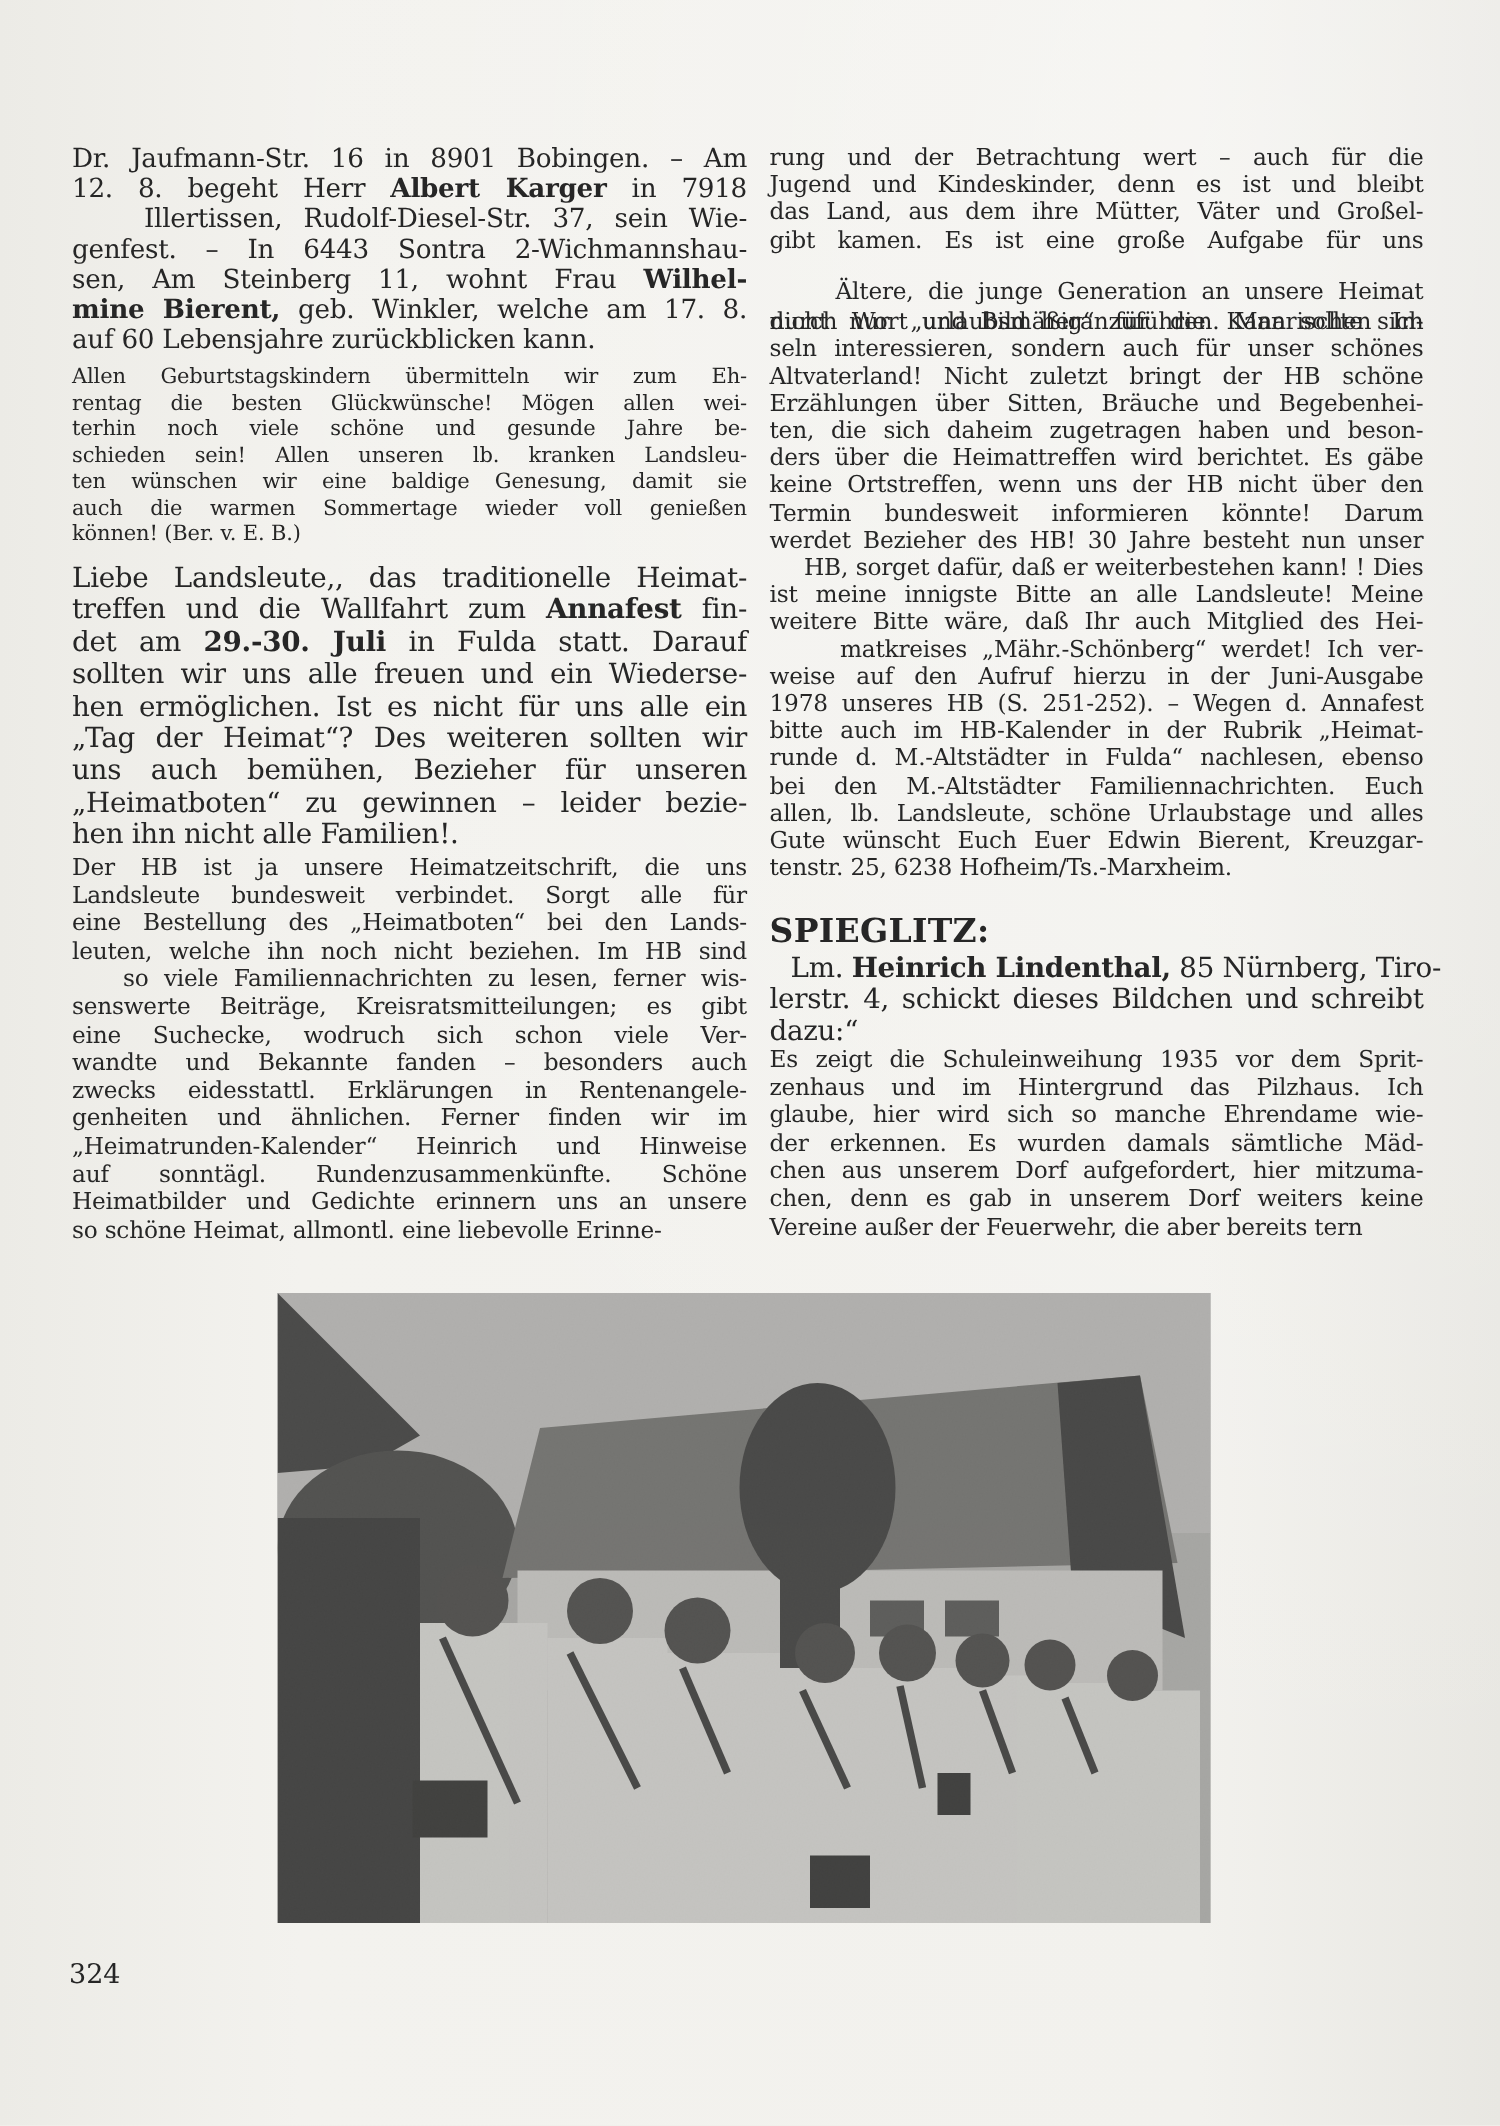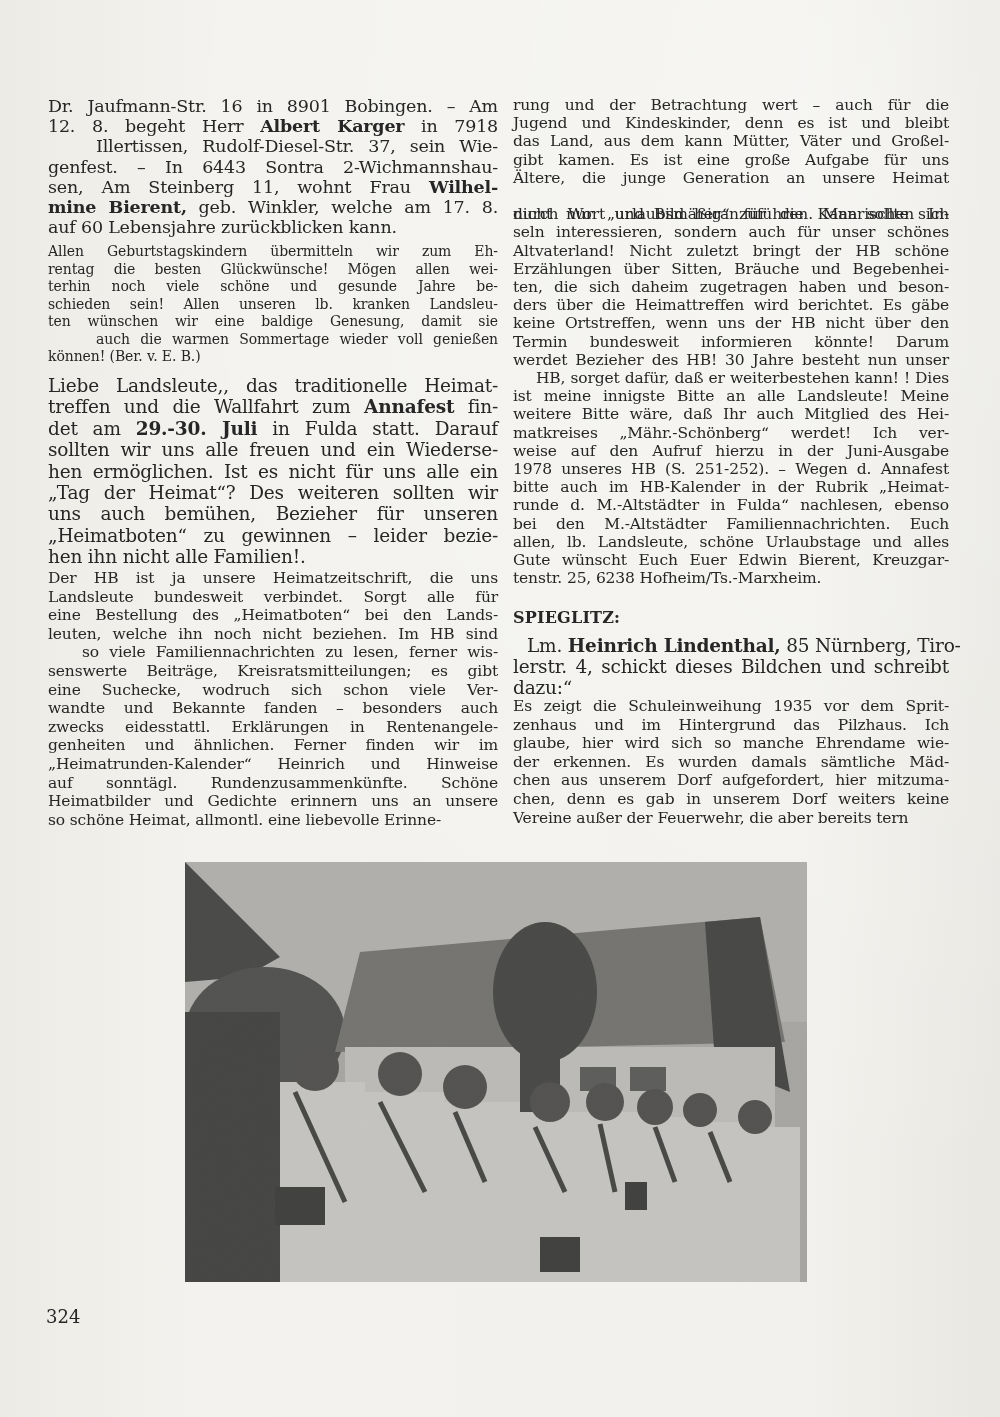--- a/index.html
+++ b/index.html
@@ -22,21 +22,21 @@
     position: absolute; left: 0; right: 0; white-space: nowrap;
     text-align: justify; text-align-last: justify;
     line-height: 1;
   }
   .line.last { text-align-last: left; }
   .big { font-size: 17.5px; letter-spacing: -0.2px; }
   .mid { font-size: 15.5px; letter-spacing: -0.15px; }
   .small { font-size: 14px; letter-spacing: -0.1px; }
   .bigger { font-size: 18.5px; letter-spacing: -0.2px; }
   b { font-weight: bold; }
-  .heading { font-weight: bold; font-size: 16px; letter-spacing: 0.2px; position: absolute; white-space: nowrap; }
+  .heading { font-weight: bold; font-size: 22px; letter-spacing: 0.2px; position: absolute; white-space: nowrap; }
   .photo {
     position: absolute; left: 185px; top: 862px; width: 622px; height: 420px;
     background: #9a9a96; overflow: hidden;
   }
   .photo svg { display: block; width: 100%; height: 100%; }
   .page-number { position: absolute; left: 46px; top: 1306px; font-size: 18px; }
 </style>
 </head>
 <body>
 
@@ -51,21 +51,21 @@
       <div class="line" style="top: 178.8px;"><span>sen, Am Steinberg 11, wohnt Frau </span><b>Wilhel-</b><span></span></div>
       <div class="line" style="top: 199px;"><span></span><b>mine Bierent,</b><span> geb. Winkler, welche am 17. 8.</span></div>
       <div class="line last" style="top: 219.2px;">auf 60 Lebensjahre zurückblicken kann.</div>
     </div>
   <div class="small" id="lp2">
       <div class="line" style="top: 244px;">Allen Geburtstagskindern übermitteln wir zum Eh-</div>
       <div class="line" style="top: 261.5px;">rentag die besten Glückwünsche! Mögen allen wei-</div>
       <div class="line" style="top: 279px;">terhin noch viele schöne und gesunde Jahre be-</div>
       <div class="line" style="top: 296.5px;">schieden sein! Allen unseren lb. kranken Landsleu-</div>
       <div class="line" style="top: 314px;">ten wünschen wir eine baldige Genesung, damit sie</div>
-      <div class="line" style="top: 331.5px; margin-left: 48px;">auch die warmen Sommertage wieder voll genießen</div>
+      <div class="line" style="top: 331.5px;">auch die warmen Sommertage wieder voll genießen</div>
       <div class="line last" style="top: 349px;">können! (Ber. v. E. B.)</div>
     </div>
   <div class="bigger" id="lp3">
       <div class="line" style="top: 377px;">Liebe Landsleute,, das traditionelle Heimat-</div>
       <div class="line" style="top: 398.4px;"><span>treffen und die Wallfahrt zum </span><b>Annafest</b><span> fin-</span></div>
       <div class="line" style="top: 419.8px;"><span>det am </span><b>29.-30. Juli</b><span> in Fulda statt. Darauf</span></div>
       <div class="line" style="top: 441.2px;">sollten wir uns alle freuen und ein Wiederse-</div>
       <div class="line" style="top: 462.6px;">hen ermöglichen. Ist es nicht für uns alle ein</div>
       <div class="line" style="top: 484px;">„Tag der Heimat“? Des weiteren sollten wir</div>
       <div class="line" style="top: 505.4px;">uns auch bemühen, Bezieher für unseren</div>
@@ -87,37 +87,37 @@
       <div class="line" style="top: 775.6px;">auf sonntägl. Rundenzusammenkünfte. Schöne</div>
       <div class="line" style="top: 794.2px;">Heimatbilder und Gedichte erinnern uns an unsere</div>
       <div class="line last" style="top: 812.8px;">so schöne Heimat, allmontl. eine liebevolle Erinne-</div>
     </div>
 </div>
 
 <div class="col col-right" style="top:0;height:860px;">
   <div class="mid" id="rp1">
       <div class="line" style="top: 98px;">rung und der Betrachtung wert – auch für die</div>
       <div class="line" style="top: 116.2px;">Jugend und Kindeskinder, denn es ist und bleibt</div>
-      <div class="line" style="top: 134.4px;">das Land, aus dem kann Mütter, Väter und Großel-</div>
+      <div class="line" style="top: 134.4px;">das Land, aus dem ihre Mütter, Väter und Großel-</div>
       <div class="line" style="top: 152.6px;">gibt kamen. Es ist eine große Aufgabe für uns</div>
-      <div class="line" style="top: 171px;">Ältere, die junge Generation an unsere Heimat</div>
+      <div class="line" style="top: 187px; margin-left: 44px;">Ältere, die junge Generation an unsere Heimat</div>
       <div class="line" style="top: 207px;">durch Wort und Bild heranzuführen. Man sollte sich</div>
       <div class="line" style="top: 207.2px;">nicht nur „urlaubsmäßig“ für die Kanarischen In-</div>
       <div class="line" style="top: 225.4px;">seln interessieren, sondern auch für unser schönes</div>
       <div class="line" style="top: 243.6px;">Altvaterland! Nicht zuletzt bringt der HB schöne</div>
       <div class="line" style="top: 261.8px;">Erzählungen über Sitten, Bräuche und Begebenhei-</div>
       <div class="line" style="top: 280px;">ten, die sich daheim zugetragen haben und beson-</div>
       <div class="line" style="top: 298.2px;">ders über die Heimattreffen wird berichtet. Es gäbe</div>
       <div class="line" style="top: 316.4px;">keine Ortstreffen, wenn uns der HB nicht über den</div>
       <div class="line" style="top: 334.6px;">Termin bundesweit informieren könnte! Darum</div>
       <div class="line" style="top: 352.8px;">werdet Bezieher des HB! 30 Jahre besteht nun unser</div>
       <div class="line" style="top: 371px; margin-left: 23px;">HB, sorget dafür, daß er weiterbestehen kann! ! Dies</div>
       <div class="line" style="top: 389.2px;">ist meine innigste Bitte an alle Landsleute! Meine</div>
       <div class="line" style="top: 407.4px;">weitere Bitte wäre, daß Ihr auch Mitglied des Hei-</div>
-      <div class="line" style="top: 425.6px;">matkreises „Mähr.-Schönberg“ werdet! Ich ver-</div>
+      <div class="line" style="top: 425.6px; margin-left: 47px;">matkreises „Mähr.-Schönberg“ werdet! Ich ver-</div>
       <div class="line" style="top: 443.8px;">weise auf den Aufruf hierzu in der Juni-Ausgabe</div>
       <div class="line" style="top: 462px;">1978 unseres HB (S. 251-252). – Wegen d. Annafest</div>
       <div class="line" style="top: 480.2px;">bitte auch im HB-Kalender in der Rubrik „Heimat-</div>
       <div class="line" style="top: 498.4px;">runde d. M.-Altstädter in Fulda“ nachlesen, ebenso</div>
       <div class="line" style="top: 516.6px;">bei den M.-Altstädter Familiennachrichten. Euch</div>
       <div class="line" style="top: 534.8px;">allen, lb. Landsleute, schöne Urlaubstage und alles</div>
       <div class="line" style="top: 553px;">Gute wünscht Euch Euer Edwin Bierent, Kreuzgar-</div>
       <div class="line last" style="top: 571.2px;">tenstr. 25, 6238 Hofheim/Ts.-Marxheim.</div>
     </div>
   <div class="heading" style="top:608px;left:0;">SPIEGLITZ:</div>

